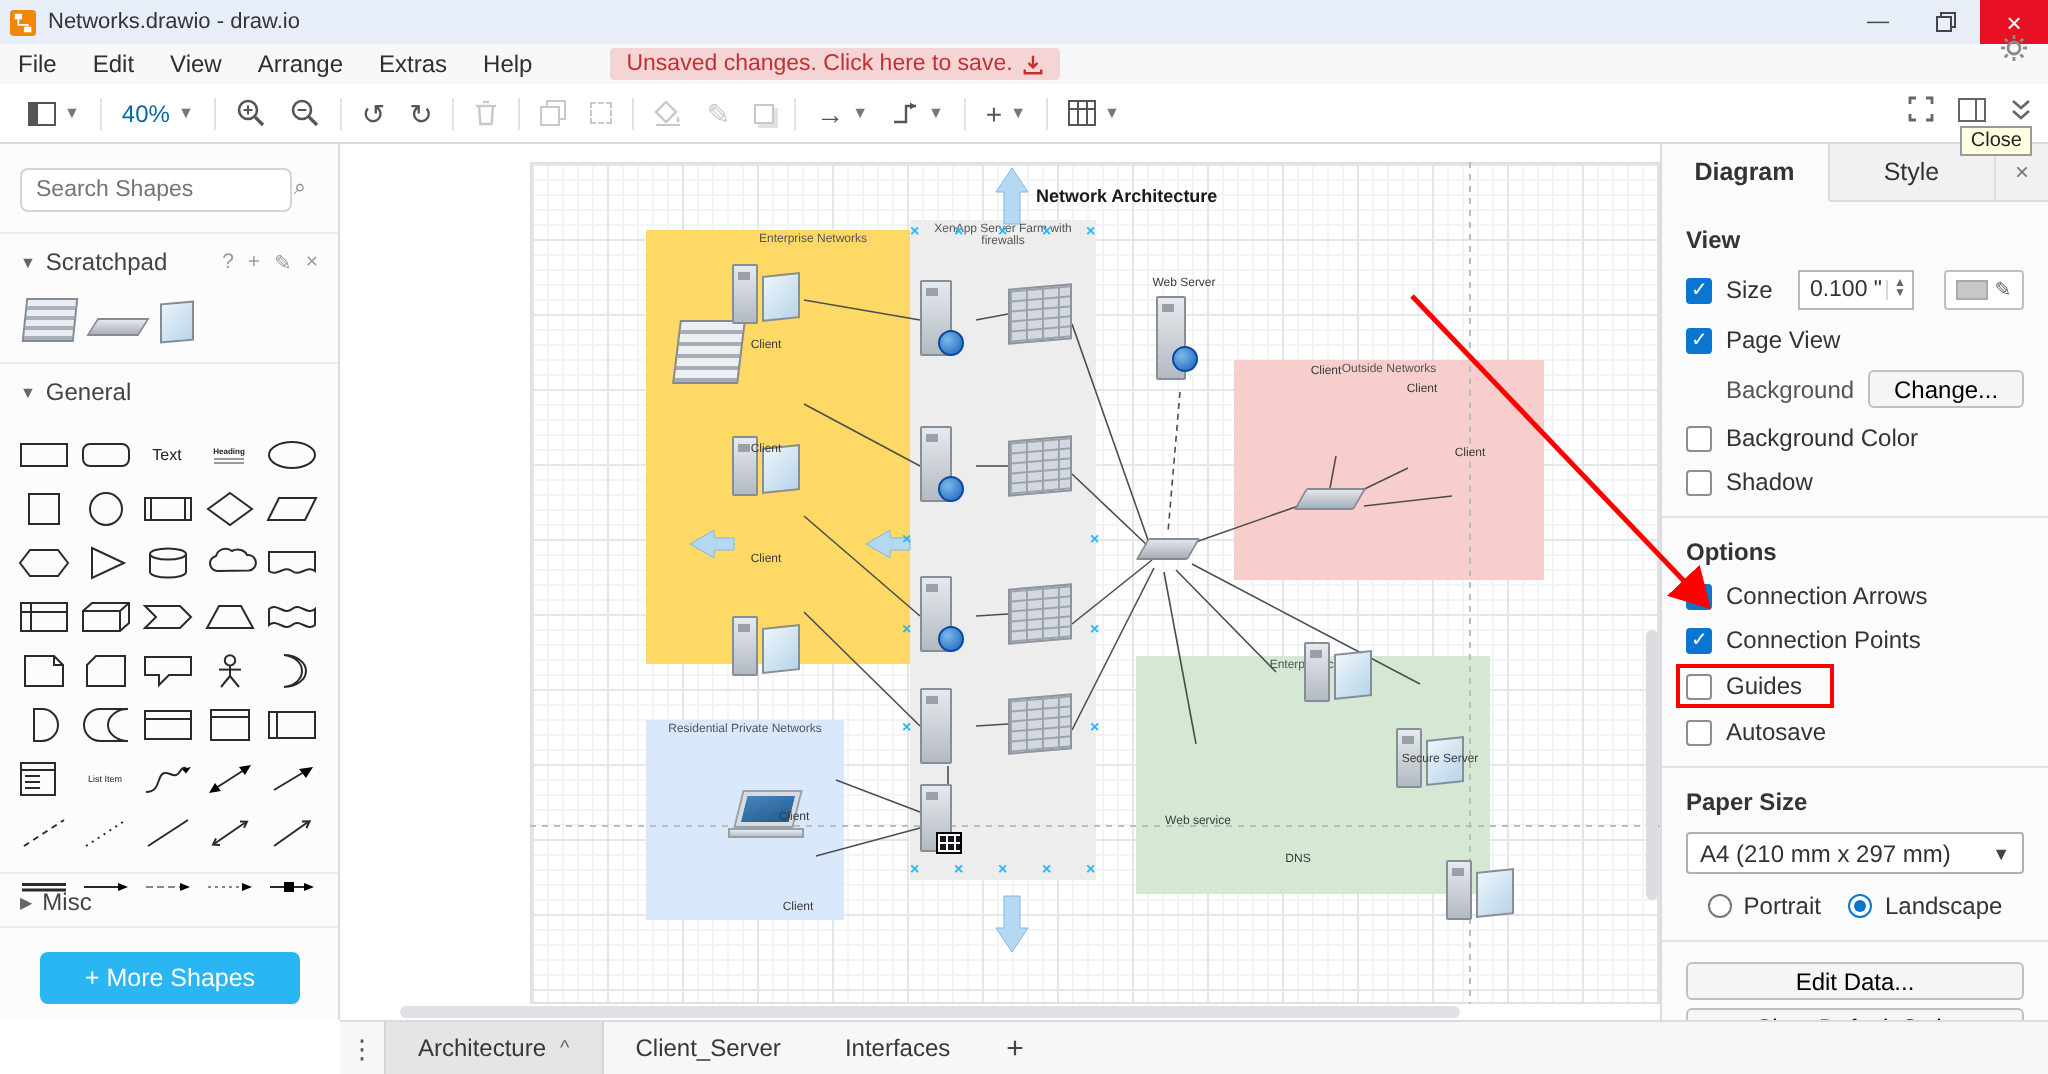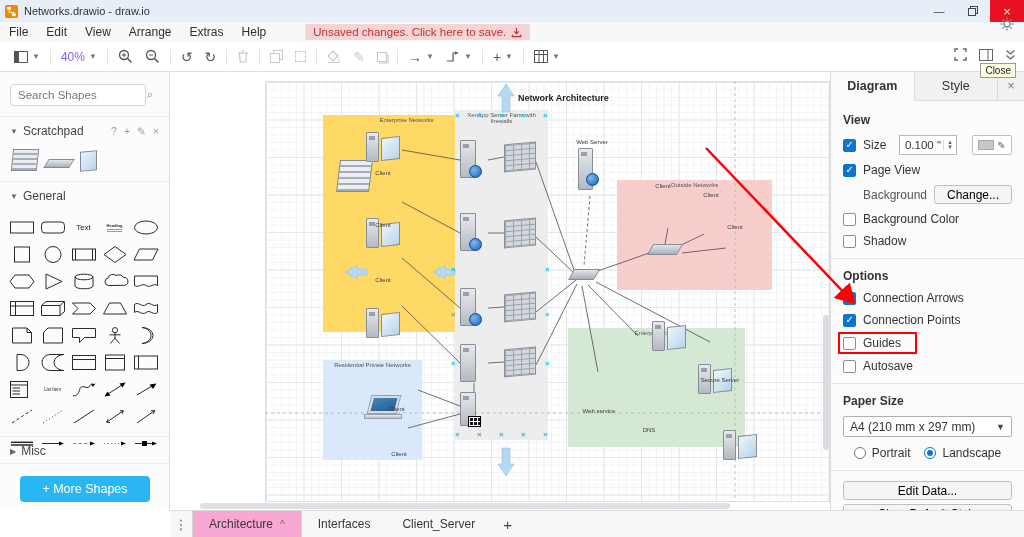--- a/index.html
+++ b/index.html
@@ -21,21 +21,21 @@
   .menu-item { font-size:12px; color:#2f2f2f; padding:2px 9px; }
   .unsaved { margin-left:30px; background:#f5d4d6; color:#c23030; font-size:11.5px; padding:2px 8px; border-radius:2px; display:flex; align-items:center; gap:5px; }
   .gear { position:absolute; right:10px; top:17px; z-index:1; }
 
   
   .toolbar { position:absolute; left:0; top:42px; width:1024px; height:30px; background:#fff; border-bottom:1px solid #dadce0; display:flex; align-items:center; padding-left:8px; }
   .tb { display:flex; align-items:center; gap:2px; color:#555; font-size:14px; padding:0 6px; }
   .tb.dis { color:#c8c8c8; }
   .tb .caret { font-size:8px; color:#777; margin-left:2px; }
   .tb-sep { width:1px; height:16px; background:#e2e2e2; margin:0 4px; }
-  .tb-zoom { font-size:12px; color:#8b5cf6; }
+  .tb-zoom { font-size:12px; color:#0369a1; }
   .tb-right { position:absolute; right:8px; top:48px; display:flex; gap:12px; align-items:center; color:#666; }
   .dash-sq { width:11px; height:11px; border:1px dashed #c8c8c8; }
   .shadow-sq { width:10px; height:10px; border:1px solid #c8c8c8; box-shadow:2px 2px 0 #e2e2e2; }
 
   
   .sidebar { position:absolute; left:0; top:72px; width:170px; height:438px; background:#fcfcfc; border-right:1px solid #dadce0; }
   .searchwrap { margin:12px 10px 10px 10px; position:relative; }
   .searchwrap input { width:136px; height:22px; border:1px solid #d4d4d4; border-radius:4px; font-size:11.5px; padding:0 20px 0 7px; color:#333; background:#fff; font-family:"Liberation Sans",sans-serif; }
   .searchwrap .mag { position:absolute; right:6px; top:4px; color:#888; font-size:11px; }
   .sec-head { display:flex; align-items:center; font-size:12px; color:#444; padding:7px 10px 5px 10px; border-top:1px solid #ededed; }
@@ -116,21 +116,21 @@
   .pselect .chev { margin-left:auto; font-size:9px; color:#444; }
   .radio-row { display:flex; align-items:center; gap:6px; justify-content:center; margin-bottom:6px; }
   .red-box { display:inline-flex; align-items:center; gap:7px; border:2px solid #f00; padding:2px 14px 2px 3px; margin:-3px 0 -3px -5px; }
   .fullbtns { padding:0 12px; display:flex; flex-direction:column; gap:4px; }
   .indent { margin-left:20px; }
 
   
   .tabbar { position:absolute; left:170px; right:0; bottom:0; height:27px; background:#f6f7f8; border-top:1px solid #dadce0; display:flex; align-items:stretch; }
   .dots { width:22px; display:flex; align-items:center; justify-content:center; color:#555; font-size:13px; }
   .ptab-bottom { display:flex; align-items:center; padding:0 16px; font-size:12px; color:#383838; gap:7px; }
-  .ptab-bottom.active { background:#f9a8d4; border-left:1px solid #d6d6d6; border-right:1px solid #d6d6d6; }
+  .ptab-bottom.active { background:#e5e5e5; border-left:1px solid #d6d6d6; border-right:1px solid #d6d6d6; }
   .ptab-bottom .up { font-size:10px; color:#666; }
   .addpage { display:flex; align-items:center; padding:0 12px; font-size:15px; color:#444; }
 
   .overlay { position:absolute; inset:0; z-index:50; pointer-events:none; }
 </style>
 </head>
 <body>
 
 <div class="app">
 
@@ -808,24 +808,24 @@
     </div>
   </div>
 
   <div class="tabbar">
     <div class="dots">⋮</div>
     <div class="ptab-bottom active">
       <span>Architecture</span>
       <span class="up">^</span>
     </div>
     <div class="ptab-bottom">
+      <span>Client_Server</span>
+    </div>
+    <div class="ptab-bottom">
       <span>Interfaces</span>
-    </div>
-    <div class="ptab-bottom">
-      <span>Client_Server</span>
     </div>
     <div class="addpage">+</div>
   </div>
 
   <svg class="overlay" width="1024" height="537">
     <defs>
       <marker id="redhead" markerWidth="9" markerHeight="9" refX="6" refY="4.5" orient="auto">
         <path d="M0,0 L8,4.5 L0,9 Z" fill="#ff0000"></path>
       </marker>
     </defs>

